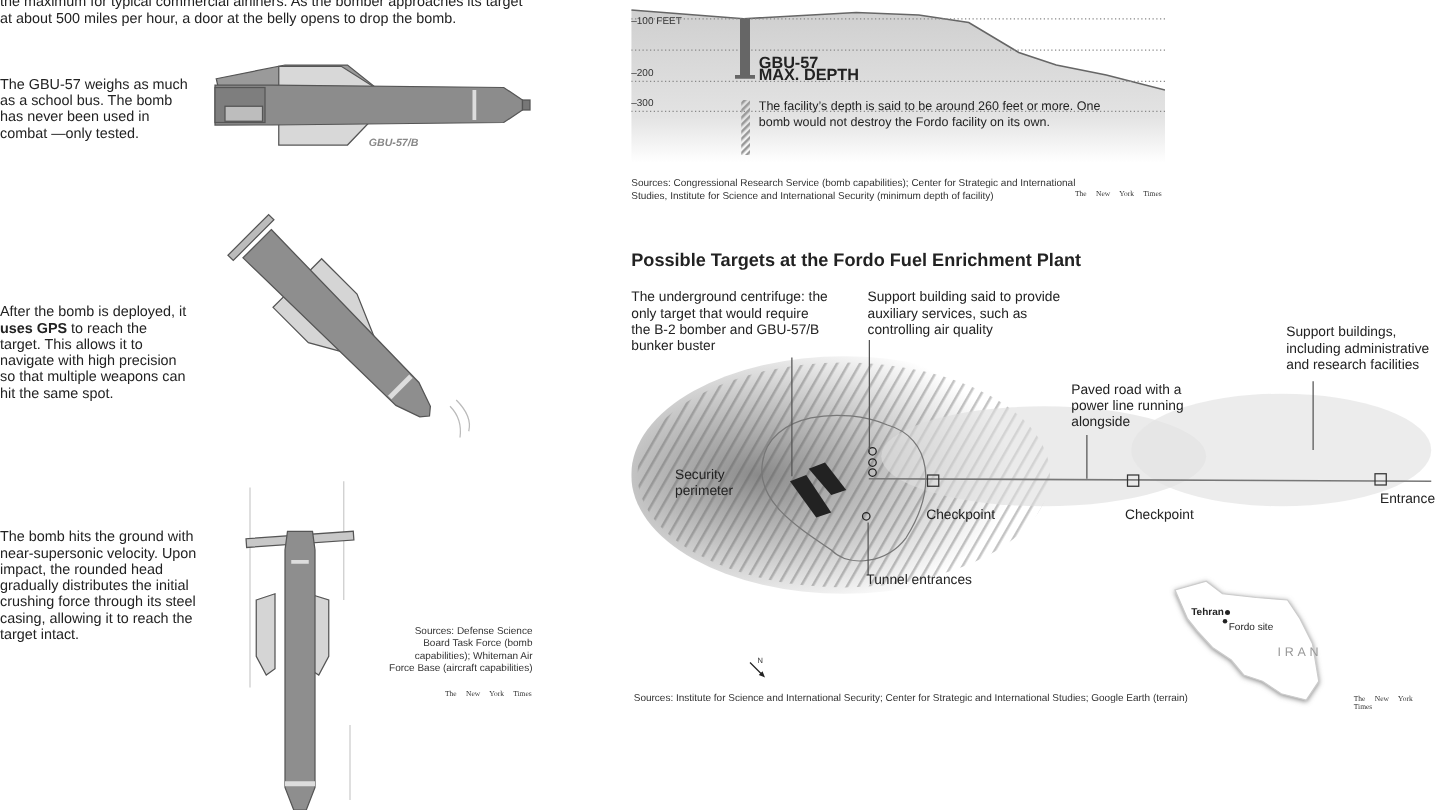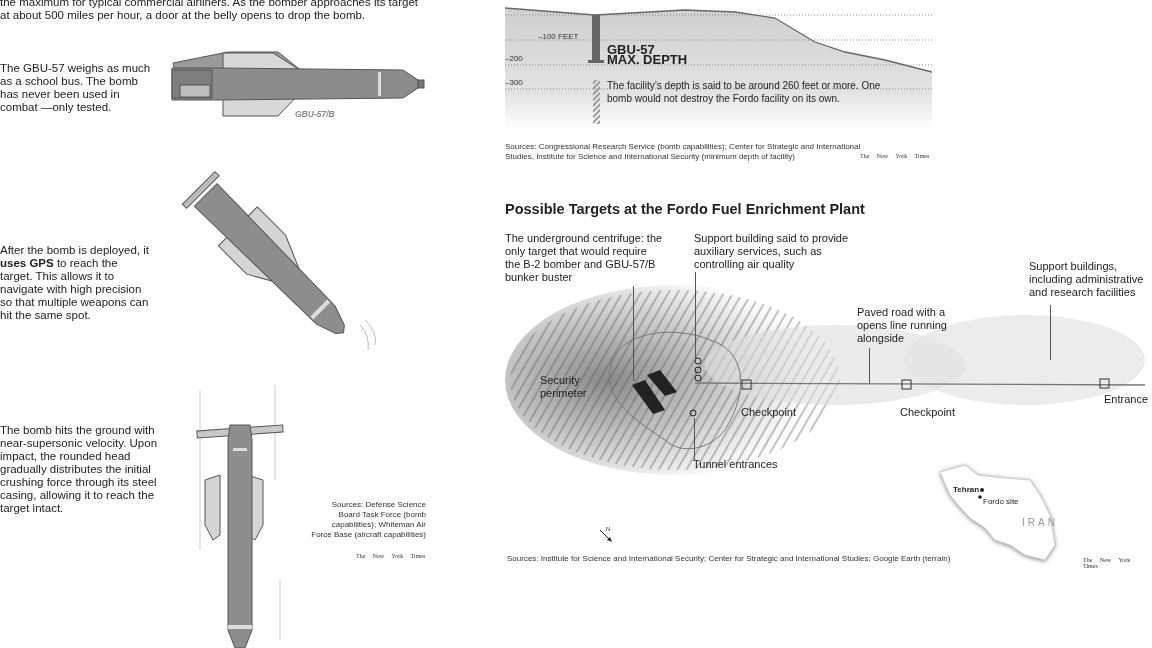--- a/index.html
+++ b/index.html
@@ -79,21 +79,21 @@
   <path d="M0,8 L90,15 L180,10 L230,12 L270,18 L310,42 L340,52 L380,60 L427,72 L427,130 L0,130 Z" fill="url(#g1)"></path>
   <path d="M0,8 L90,15 L180,10 L230,12 L270,18 L310,42 L340,52 L380,60 L427,72" fill="none" stroke="#666" stroke-width="1.3"></path>
   <line x1="0" y1="15" x2="427" y2="15" stroke="#888" stroke-dasharray="1,2"></line>
   <line x1="0" y1="40" x2="427" y2="40" stroke="#888" stroke-dasharray="1,2"></line>
   <line x1="0" y1="65" x2="427" y2="65" stroke="#888" stroke-dasharray="1,2"></line>
   <line x1="0" y1="89" x2="427" y2="89" stroke="#888" stroke-dasharray="1,2"></line>
   <rect x="87" y="15" width="8" height="46" fill="#666"></rect>
   <rect x="83" y="60" width="16" height="3" fill="#666"></rect>
   <rect x="88" y="80" width="7" height="44" fill="url(#hatch)"></rect>
 </svg>
-<div class="abs" style="left:505px;top:32px;font-size:8px;color:#333;padding-left:33px;">–100 FEET</div>
+<div class="abs" style="left:505px;top:12px;font-size:8px;color:#333;">–100 FEET</div>
 <div class="abs" style="left:505px;top:54px;font-size:8px;color:#333;">–200</div>
 <div class="abs" style="left:505px;top:78px;font-size:8px;color:#333;">–300</div>
 <div class="abs" style="left:607px;top:45px;font-size:13px;font-weight:bold;line-height:10px;color:#222;">
   <div>GBU-57</div>
   <div>MAX. DEPTH</div>
 </div>
 <div class="abs" style="left:607px;top:79px;width:280px;font-size:10px;line-height:13px;color:#222;">The facility’s depth is said to be around 260 feet or more. One bomb would not destroy the Fordo facility on its own.</div>
 <div class="abs small" style="left:505px;top:142px;width:380px;">Sources: Congressional Research Service (bomb capabilities); Center for Strategic and International Studies, Institute for Science and International Security (minimum depth of facility)</div>
 <div class="abs nyt" style="left:860px;top:153px;">The New York Times</div>
 
@@ -130,21 +130,21 @@
 
 <div class="leader" style="left:633px;top:286px;width:1px;height:95px;"></div>
 <div class="leader" style="left:695px;top:272px;width:1px;height:90px;"></div>
 <div class="leader" style="left:1050px;top:305px;width:1px;height:55px;"></div>
 <div class="leader" style="left:869px;top:348px;width:1px;height:35px;"></div>
 <div class="leader" style="left:694px;top:418px;width:1px;height:42px;"></div>
 
 <div class="abs label" style="left:505px;top:232px;width:160px;">The underground centrifuge: the only target that would require the B-2 bomber and GBU-57/B bunker buster</div>
 <div class="abs label" style="left:694px;top:232px;width:160px;">Support building said to provide auxiliary services, such as controlling air quality</div>
 <div class="abs label" style="left:1029px;top:260px;width:125px;">Support buildings, including administrative and research facilities</div>
-<div class="abs label" style="left:857px;top:306px;width:110px;">Paved road with a opens line running alongside</div>
+<div class="abs label" style="left:857px;top:306px;width:110px;">Paved road with a power line running alongside</div>
 <div class="abs label" style="left:540px;top:374px;width:60px;">Security perimeter</div>
 <div class="abs label" style="left:741px;top:406px;">Checkpoint</div>
 <div class="abs label" style="left:900px;top:406px;">Checkpoint</div>
 <div class="abs label" style="left:1104px;top:393px;">Entrance</div>
 <div class="abs label" style="left:693px;top:458px;">Tunnel entrances</div>
 
 <svg class="abs" style="left:598px;top:526px;" width="18" height="18" viewBox="0 0 18 18">
   <line x1="2" y1="4" x2="12" y2="14" stroke="#222" stroke-width="1"></line>
   <polygon points="14,16 9,14 12,11" fill="#222"></polygon>
 </svg>

